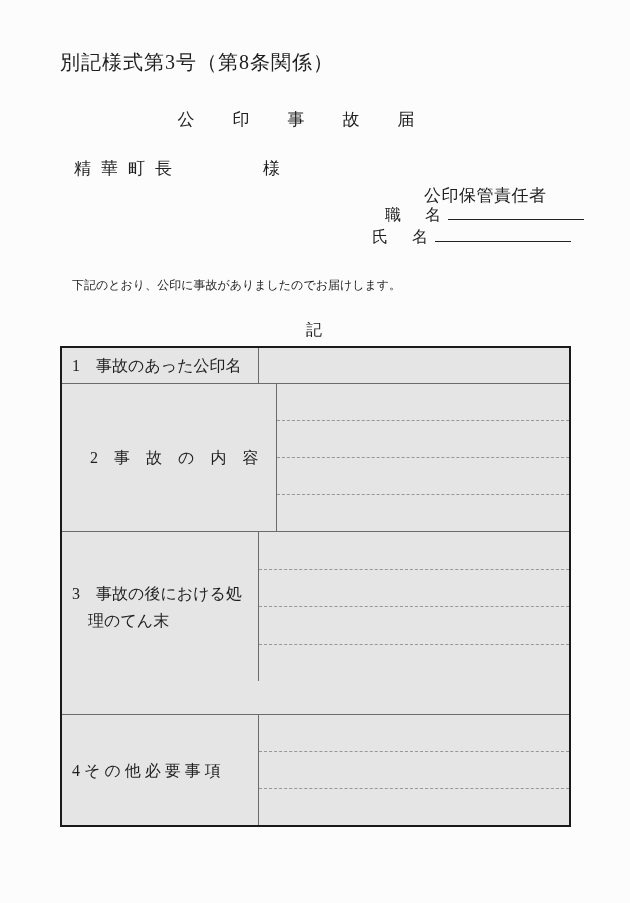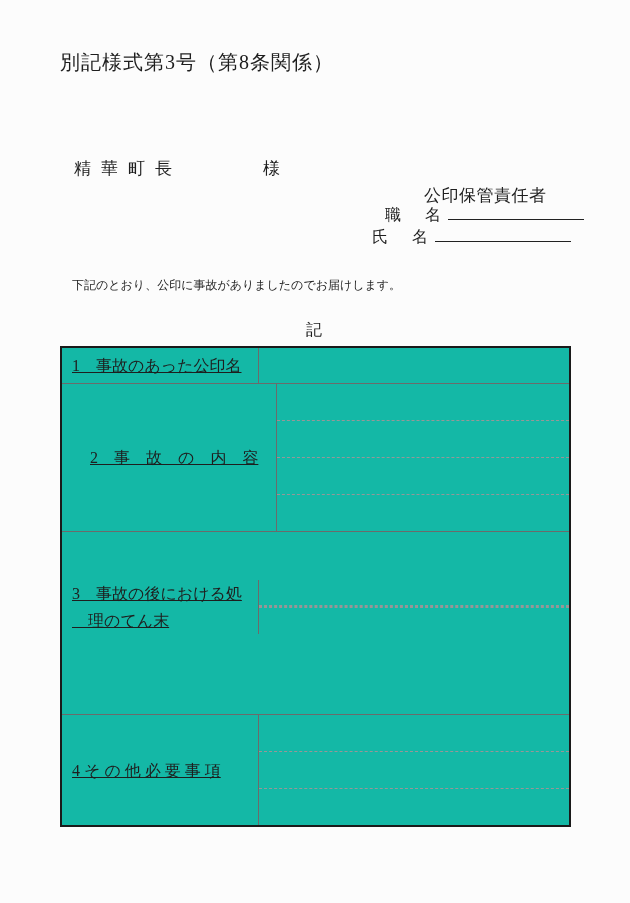--- a/index.html
+++ b/index.html
@@ -75,31 +75,30 @@
     font-size: 16px;
     letter-spacing: 2px;
   }
 
   .report-table {
     left: 60px; top: 346px;
     width: 507px;
     border: 2px solid #1a1a1a;
     display: flex;
     flex-direction: column;
-    background: #14b8a6;
-    text-decoration: underline;
+    background: #e5e5e5;
   }
   .trow {
     display: flex;
     border-top: 1px solid #6b6b6b;
   }
   .trow:first-child { border-top: none; }
   .r1 { height: 35px; }
   .r2 { height: 147px; padding-left: 18px; }
-  .r3 { height: 149px; align-items: center; }
+  .r3 { height: 149px; }
   .r4 { height: 110px; margin-top: 33px; }
 
   .lcell {
     width: 197px;
     box-sizing: border-box;
     border-right: 1px solid #6b6b6b;
     display: flex;
     align-items: center;
     padding-left: 10px;
     font-size: 16px;
@@ -118,20 +117,21 @@
   .sub.last { border-bottom: none; }
   .val { font-size: 16px; }
 </style>
 </head>
 <body>
 
 <div class="page">
 
   <div class="abs form-number">別記様式第3号（第8条関係）</div>
 
+  <div class="abs title">公印事故届</div>
 
 
   <div class="abs addressee">精華町長　　　様</div>
 
   <div class="abs custodian-heading">公印保管責任者</div>
 
   <div class="abs fill-row role-row"><span>職　名</span><span class="fill-line"></span></div>
 
   <div class="abs fill-row name-row"><span>氏　名</span><span class="fill-line"></span></div>
 

